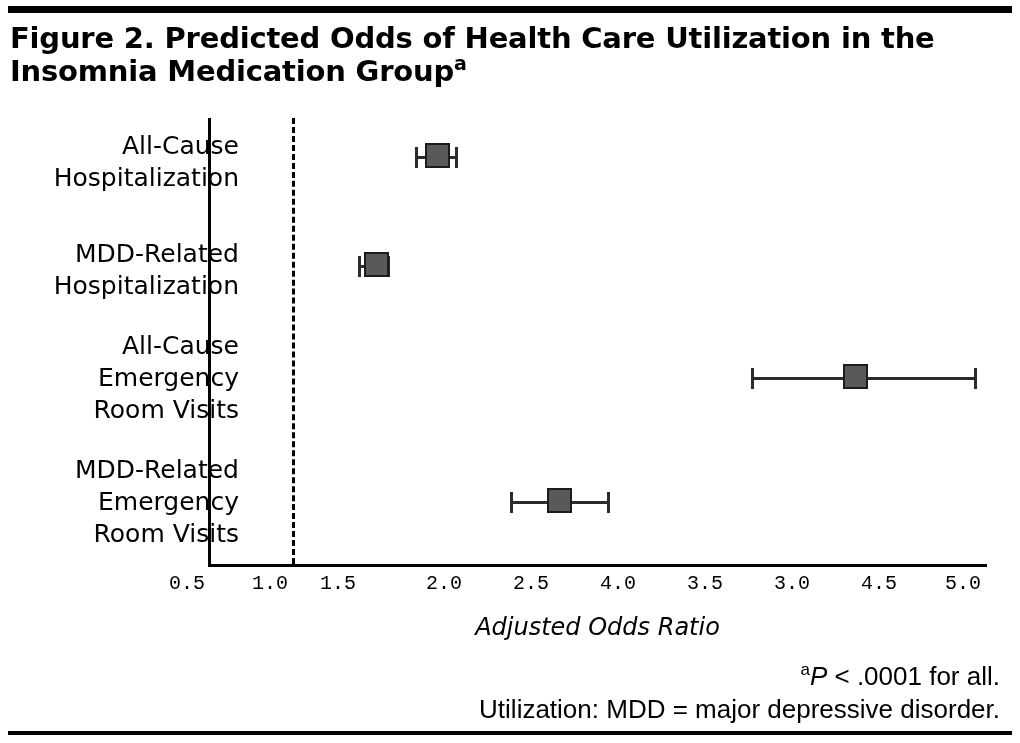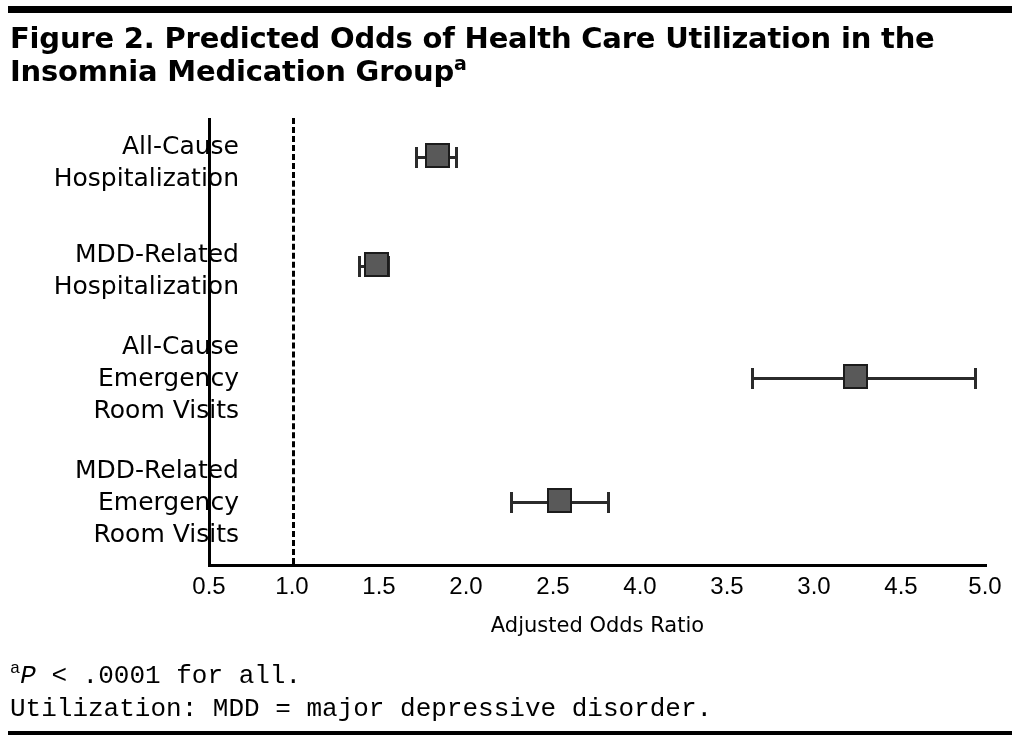--- a/index.html
+++ b/index.html
@@ -121,44 +121,45 @@
     width: 25px;
     height: 25px;
     background: #595959;
     border: 2px solid #1c1c1c;
     top: -14px;
     box-sizing: border-box;
   }
   .xticklabel {
     position: absolute;
     top: 466px;
-    font-family: Liberation Sans, sans-serif;
-    font-size: 24px;
-    text-align: center;
+    font-family: Liberation Mono, monospace;
+    font-size: 20px;
     width: 80px;
   }
   .xaxis-title {
     position: absolute;
     top: 507px;
     left: 208px;
     width: 779px;
     text-align: center;
     font-family: "DejaVu Sans", sans-serif;
-    font-size: 21px;
+    font-size: 24px;
+    font-style: italic;
   }
 
   
   .footnotes {
     position: absolute;
     left: 10px;
     top: 660px;
     width: 990px;
-    font-family: Liberation Mono, monospace;
+    font-family: Liberation Sans, sans-serif;
     font-size: 26px;
     line-height: 33px;
+    text-align: right;
   }
   .footnotes .fn sup {
     font-size: 17px;
     vertical-align: super;
     line-height: 0;
   }
   .footnotes .ital {
     font-style: italic;
   }
 </style>
@@ -218,21 +219,21 @@
     </div>
     <div class="series-row" style="top: 396px;">
       <div class="ci-line" style="left: 510px; width: 100px;"></div>
       <div class="cap" style="left: 510px;"></div>
       <div class="cap" style="left: 607px;"></div>
       <div class="marker" style="left: 547px;"></div>
     </div>
 
     <div class="xticklabel" style="left: 169px;">0.5</div>
     <div class="xticklabel" style="left: 252px;">1.0</div>
-    <div class="xticklabel" style="left: 339px;">1.5</div>
+    <div class="xticklabel" style="left: 320px;">1.5</div>
     <div class="xticklabel" style="left: 426px;">2.0</div>
     <div class="xticklabel" style="left: 513px;">2.5</div>
     <div class="xticklabel" style="left: 600px;">4.0</div>
     <div class="xticklabel" style="left: 687px;">3.5</div>
     <div class="xticklabel" style="left: 774px;">3.0</div>
     <div class="xticklabel" style="left: 861px;">4.5</div>
     <div class="xticklabel" style="left: 945px;">5.0</div>
 
     <div class="xaxis-title">Adjusted Odds Ratio</div>
   </div>

